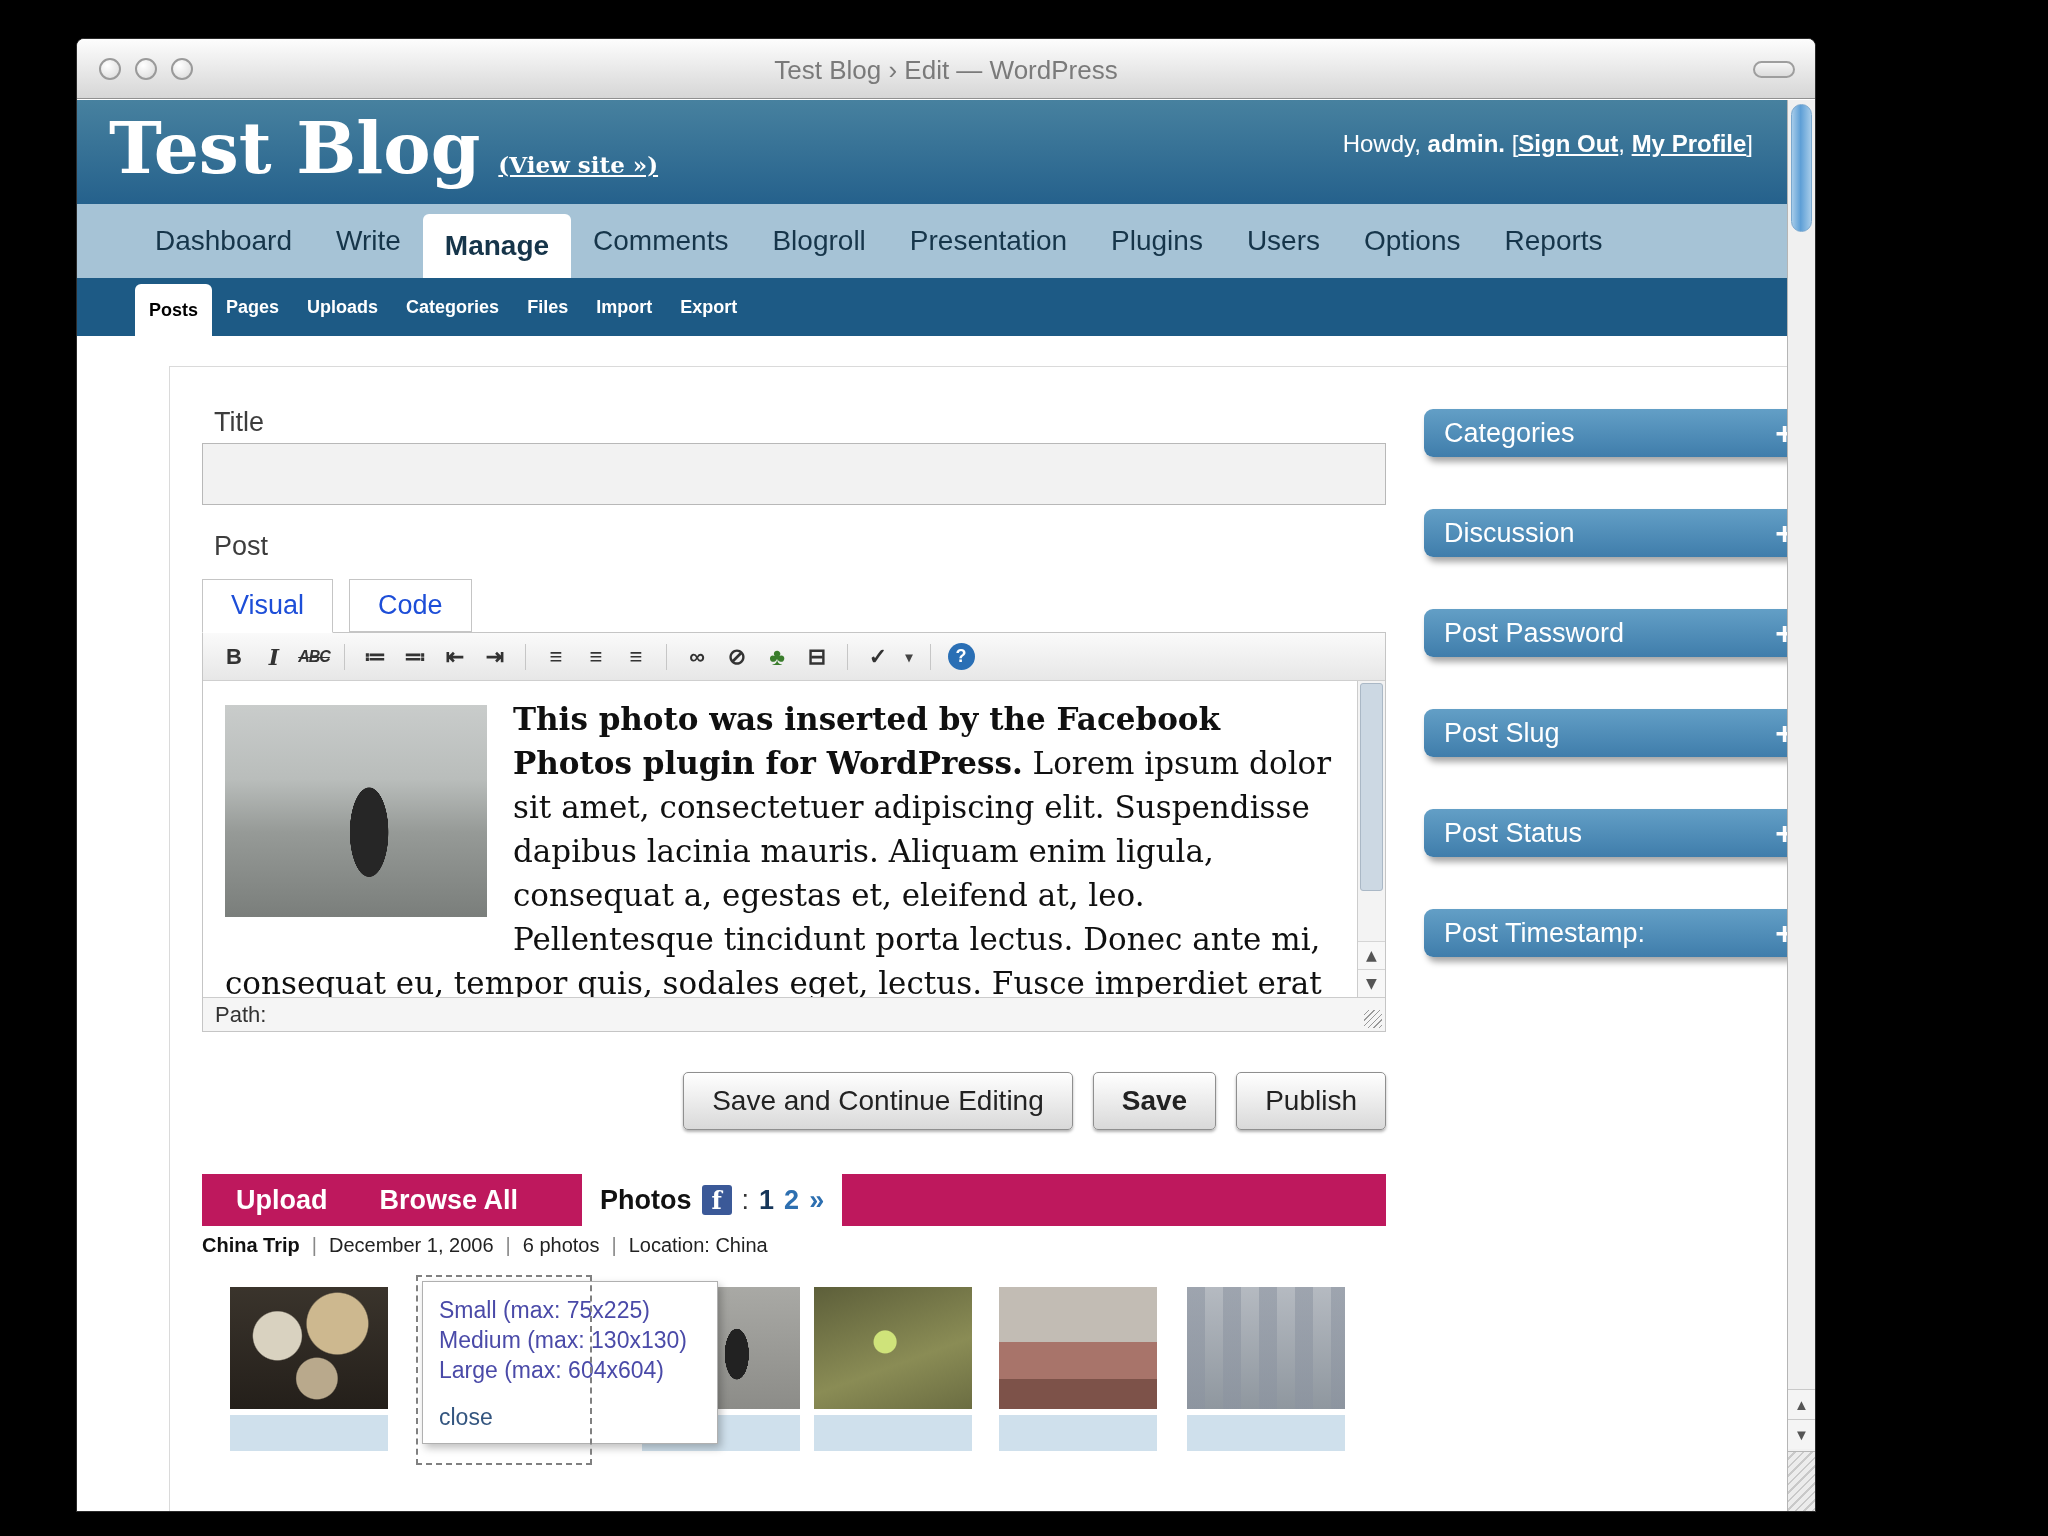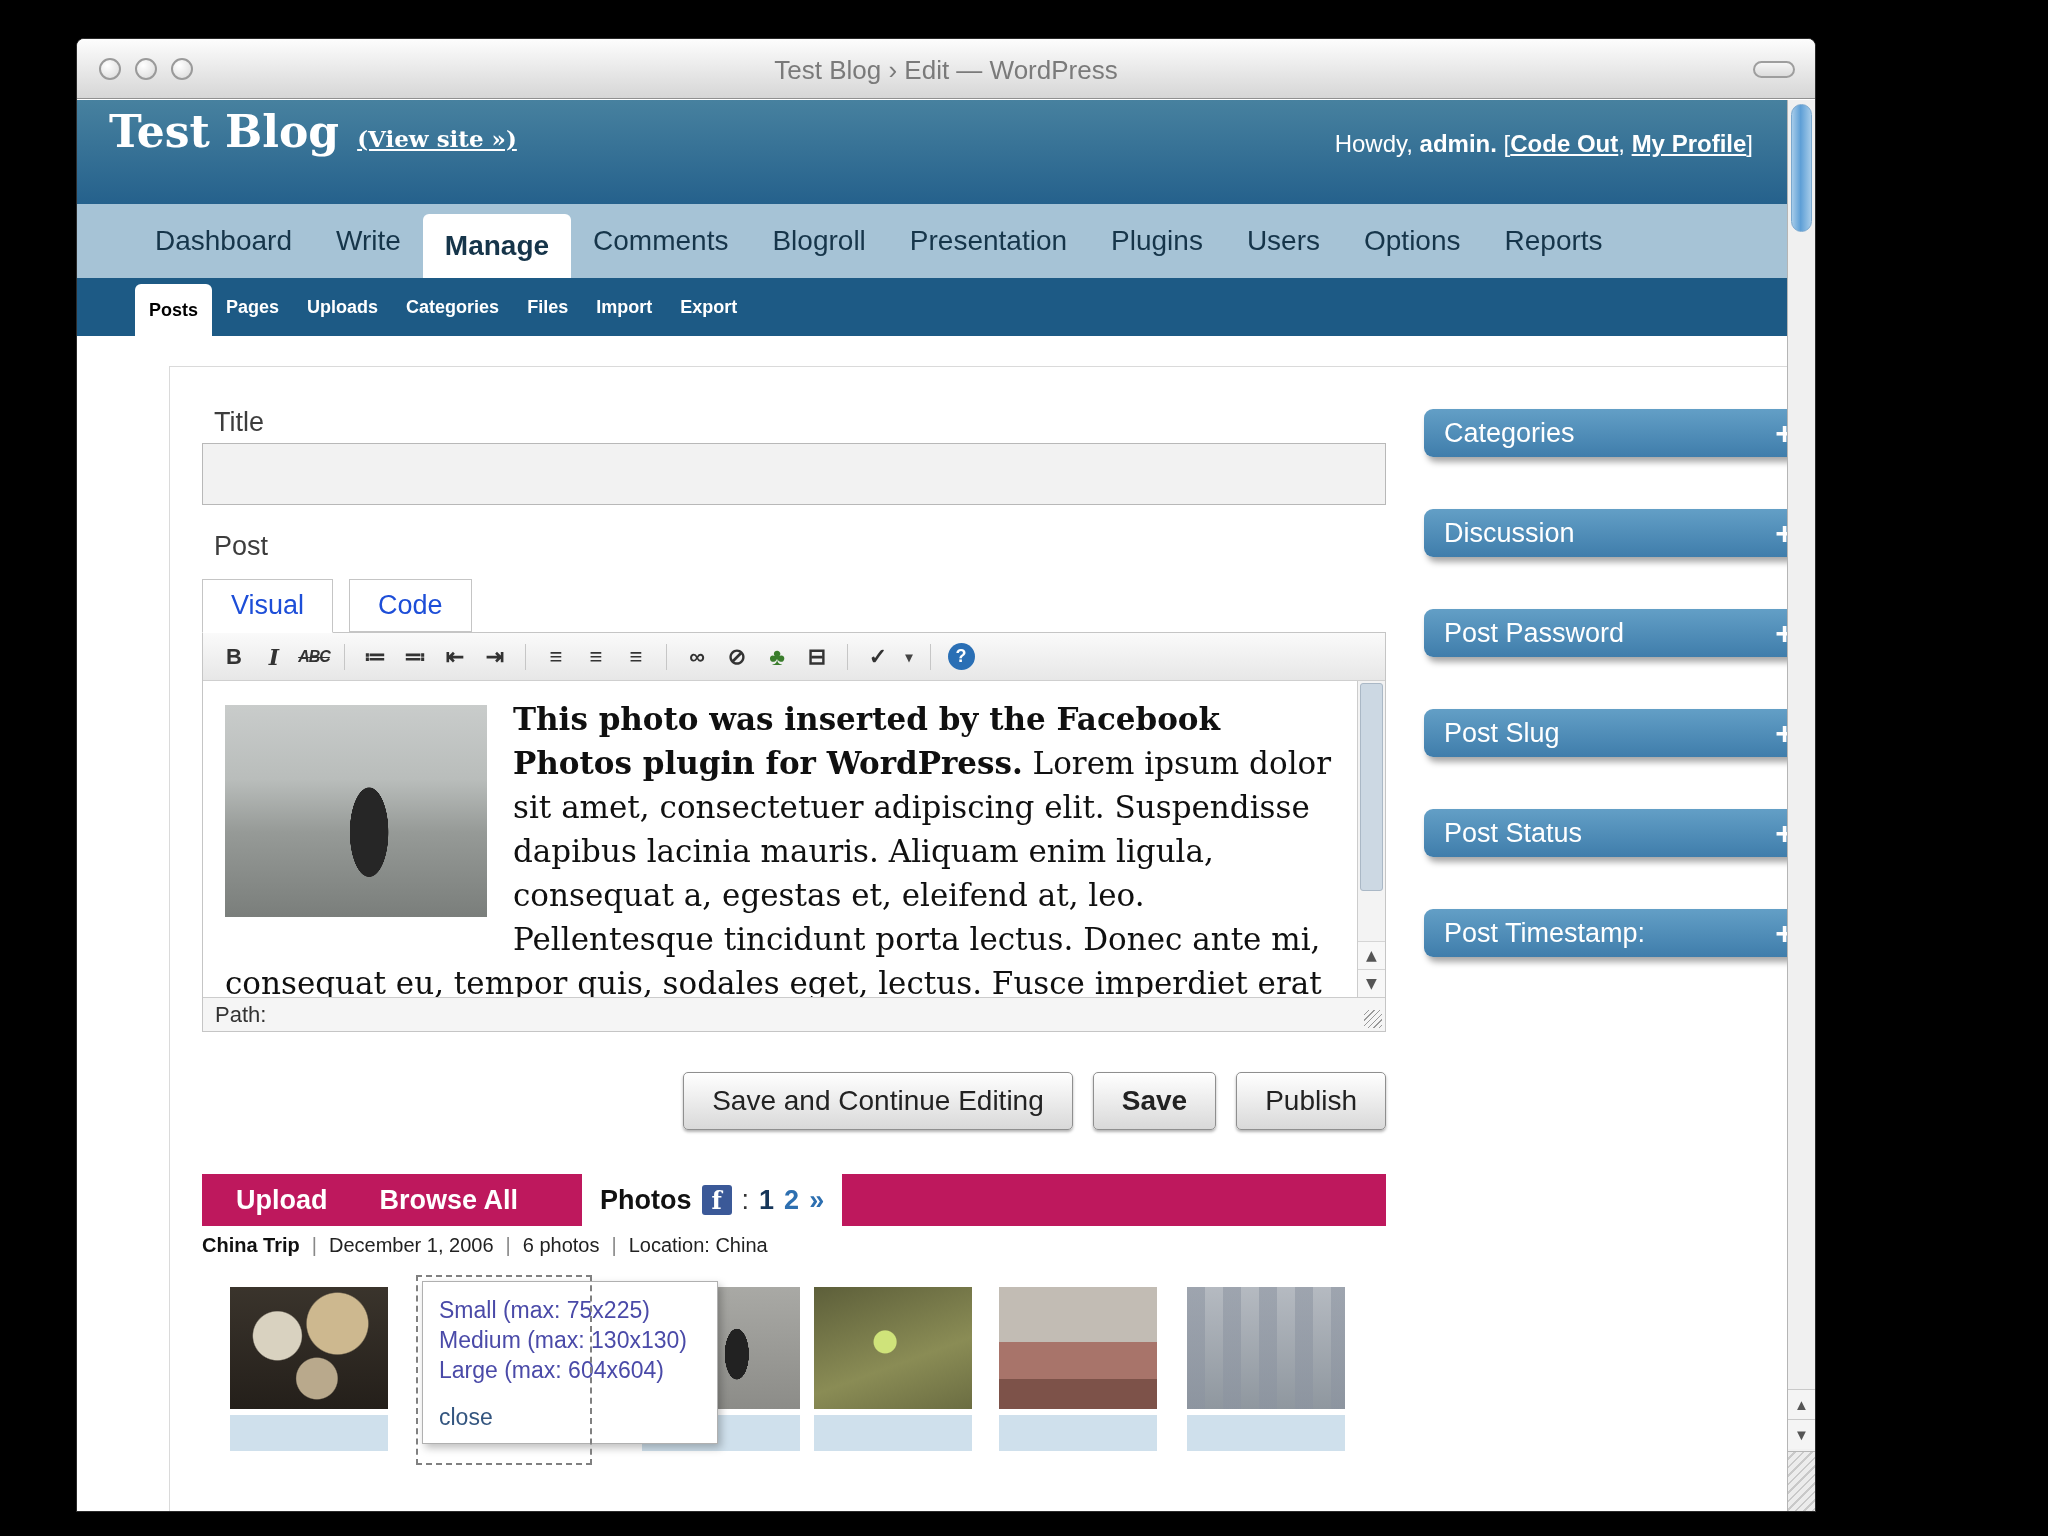--- a/index.html
+++ b/index.html
@@ -37,21 +37,21 @@
             border-top:1px solid #c9c9c9; }
   .sb-up { bottom:92px; } .sb-down { bottom:62px; }
   .sb-corner { position:absolute; bottom:0; left:0; right:0; height:60px;
                border-top:1px solid #b5b5b5;
                background:repeating-linear-gradient(135deg,#ececec 0 4px,#c9c9c9 4px 6px); }
 
   
   .wp-header { position:relative; height:104px; color:#fff;
                background:linear-gradient(#47819f,#25618c); }
   .site-line { position:absolute; left:32px; top:6px; display:flex; align-items:baseline; gap:18px; }
-  .site-title { font-family:"DejaVu Serif", serif; font-weight:bold; font-size:44px; }
+  .site-title { font-family:"DejaVu Serif", serif; font-weight:bold; font-size:71px; }
   .view-site { font-family:"DejaVu Serif", serif; font-weight:bold; font-size:23px;
                text-decoration:underline; color:#fff; }
   .user-links { position:absolute; right:34px; top:30px; font-size:24px; color:#fff; }
   .user-links .bold { font-weight:bold; }
   .user-links .link { text-decoration:underline; font-weight:bold; }
 
   
   .main-nav { height:74px; background:#a6c3d6; display:flex; align-items:flex-end; padding-left:56px; }
   .nav-item { font-size:28px; color:#16354a; padding:0 22px; line-height:74px; height:74px; }
   .nav-item.active { background:#fff; font-weight:bold; height:64px; line-height:64px;
@@ -189,21 +189,21 @@
   <div class="viewport">
     <div class="page">
 
       <div class="wp-header">
         <div class="site-line">
           <span class="site-title">Test Blog</span>
           <span class="view-site">(View site »)</span>
         </div>
         <div class="user-links">
           <span>Howdy, </span><span class="bold">admin.</span>
-          <span>[</span><span class="link">Code Out</span><span>, </span><span class="link">My Profile</span><span>]</span>
+          <span>[</span><span class="link">Sign Out</span><span>, </span><span class="link">My Profile</span><span>]</span>
         </div>
       </div>
 
       <div class="main-nav">
         <span class="nav-item">Dashboard</span>
         <span class="nav-item">Write</span>
         <span class="nav-item active">Manage</span>
         <span class="nav-item">Comments</span>
         <span class="nav-item">Blogroll</span>
         <span class="nav-item">Presentation</span>

